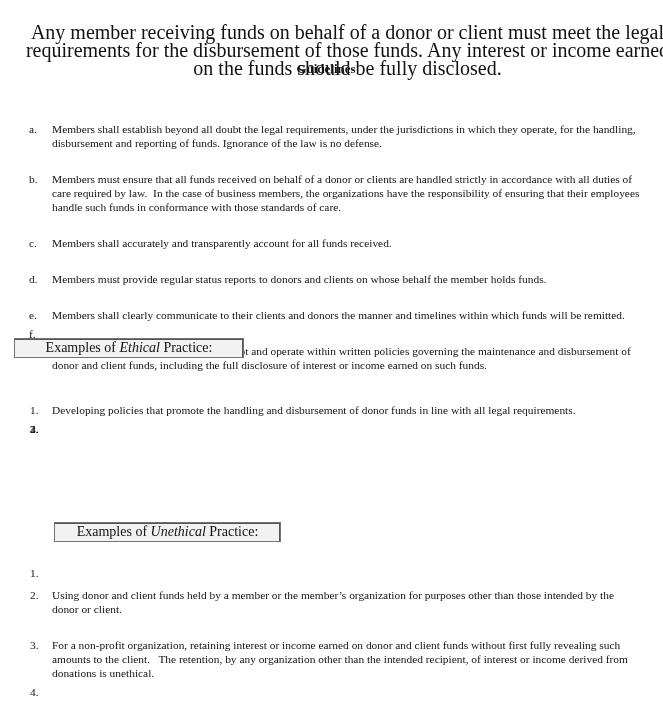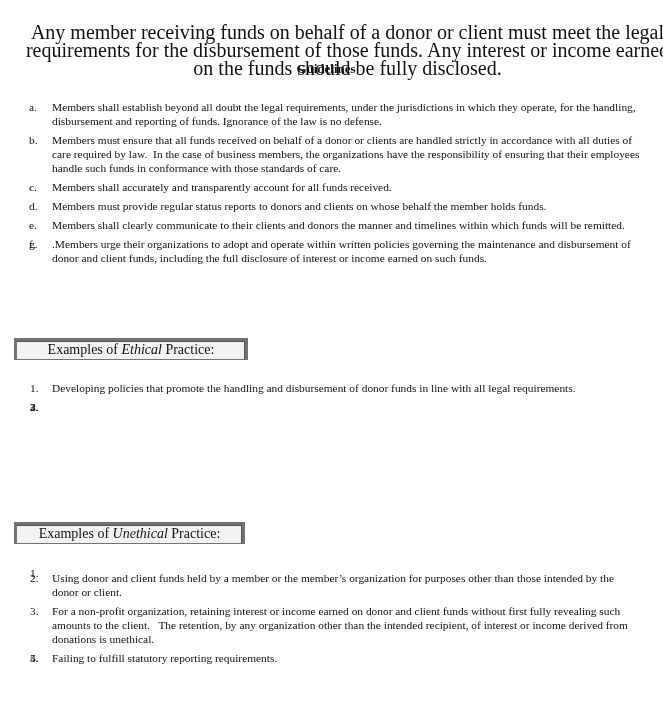--- a/index.html
+++ b/index.html
@@ -55,27 +55,28 @@
       position: absolute;
       left: 29px;
       top: 0;
     }
     .list.numbered li .marker {
       left: 30px;
     }
     .list li .text {
       display: block;
       white-space: pre-wrap;
+      margin-top: 22px;
     }
     .box {
       position: absolute;
       left: 14px;
       height: 18px;
       background: #f2f2f2;
-      border: 3px solid #737373;
+      border: 1px solid #737373;
       border-bottom-width: 1px;
       box-shadow: -1px 1px 0 #555555 inset;
       text-align: center;
       font-size: 14px;
       line-height: 18px;
       box-sizing: content-box;
     }
     .box .em { font-style: italic; }
   </style>
 </head>
@@ -128,21 +129,21 @@
     <span class="marker">2.</span>
   </li>
   <li>
     <span class="marker">3.</span>
   </li>
   <li>
     <span class="marker">4.</span>
   </li>
 </ol>
 
-<div class="box" style="top:522px; width:225px;">
+<div class="box" style="top:522px; width:225px;margin-left:40px;">
   <span>Examples of </span><span class="em">Unethical</span><span> Practice:</span>
 </div>
 
 <ol class="list numbered" style="top:566px;">
   <li>
     <span class="marker">1.</span>
   </li>
   <li>
     <span class="marker">2.</span>
     <span class="text">Using donor and client funds held by a member or the member’s organization for purposes other than those intended by the donor or client.</span>

